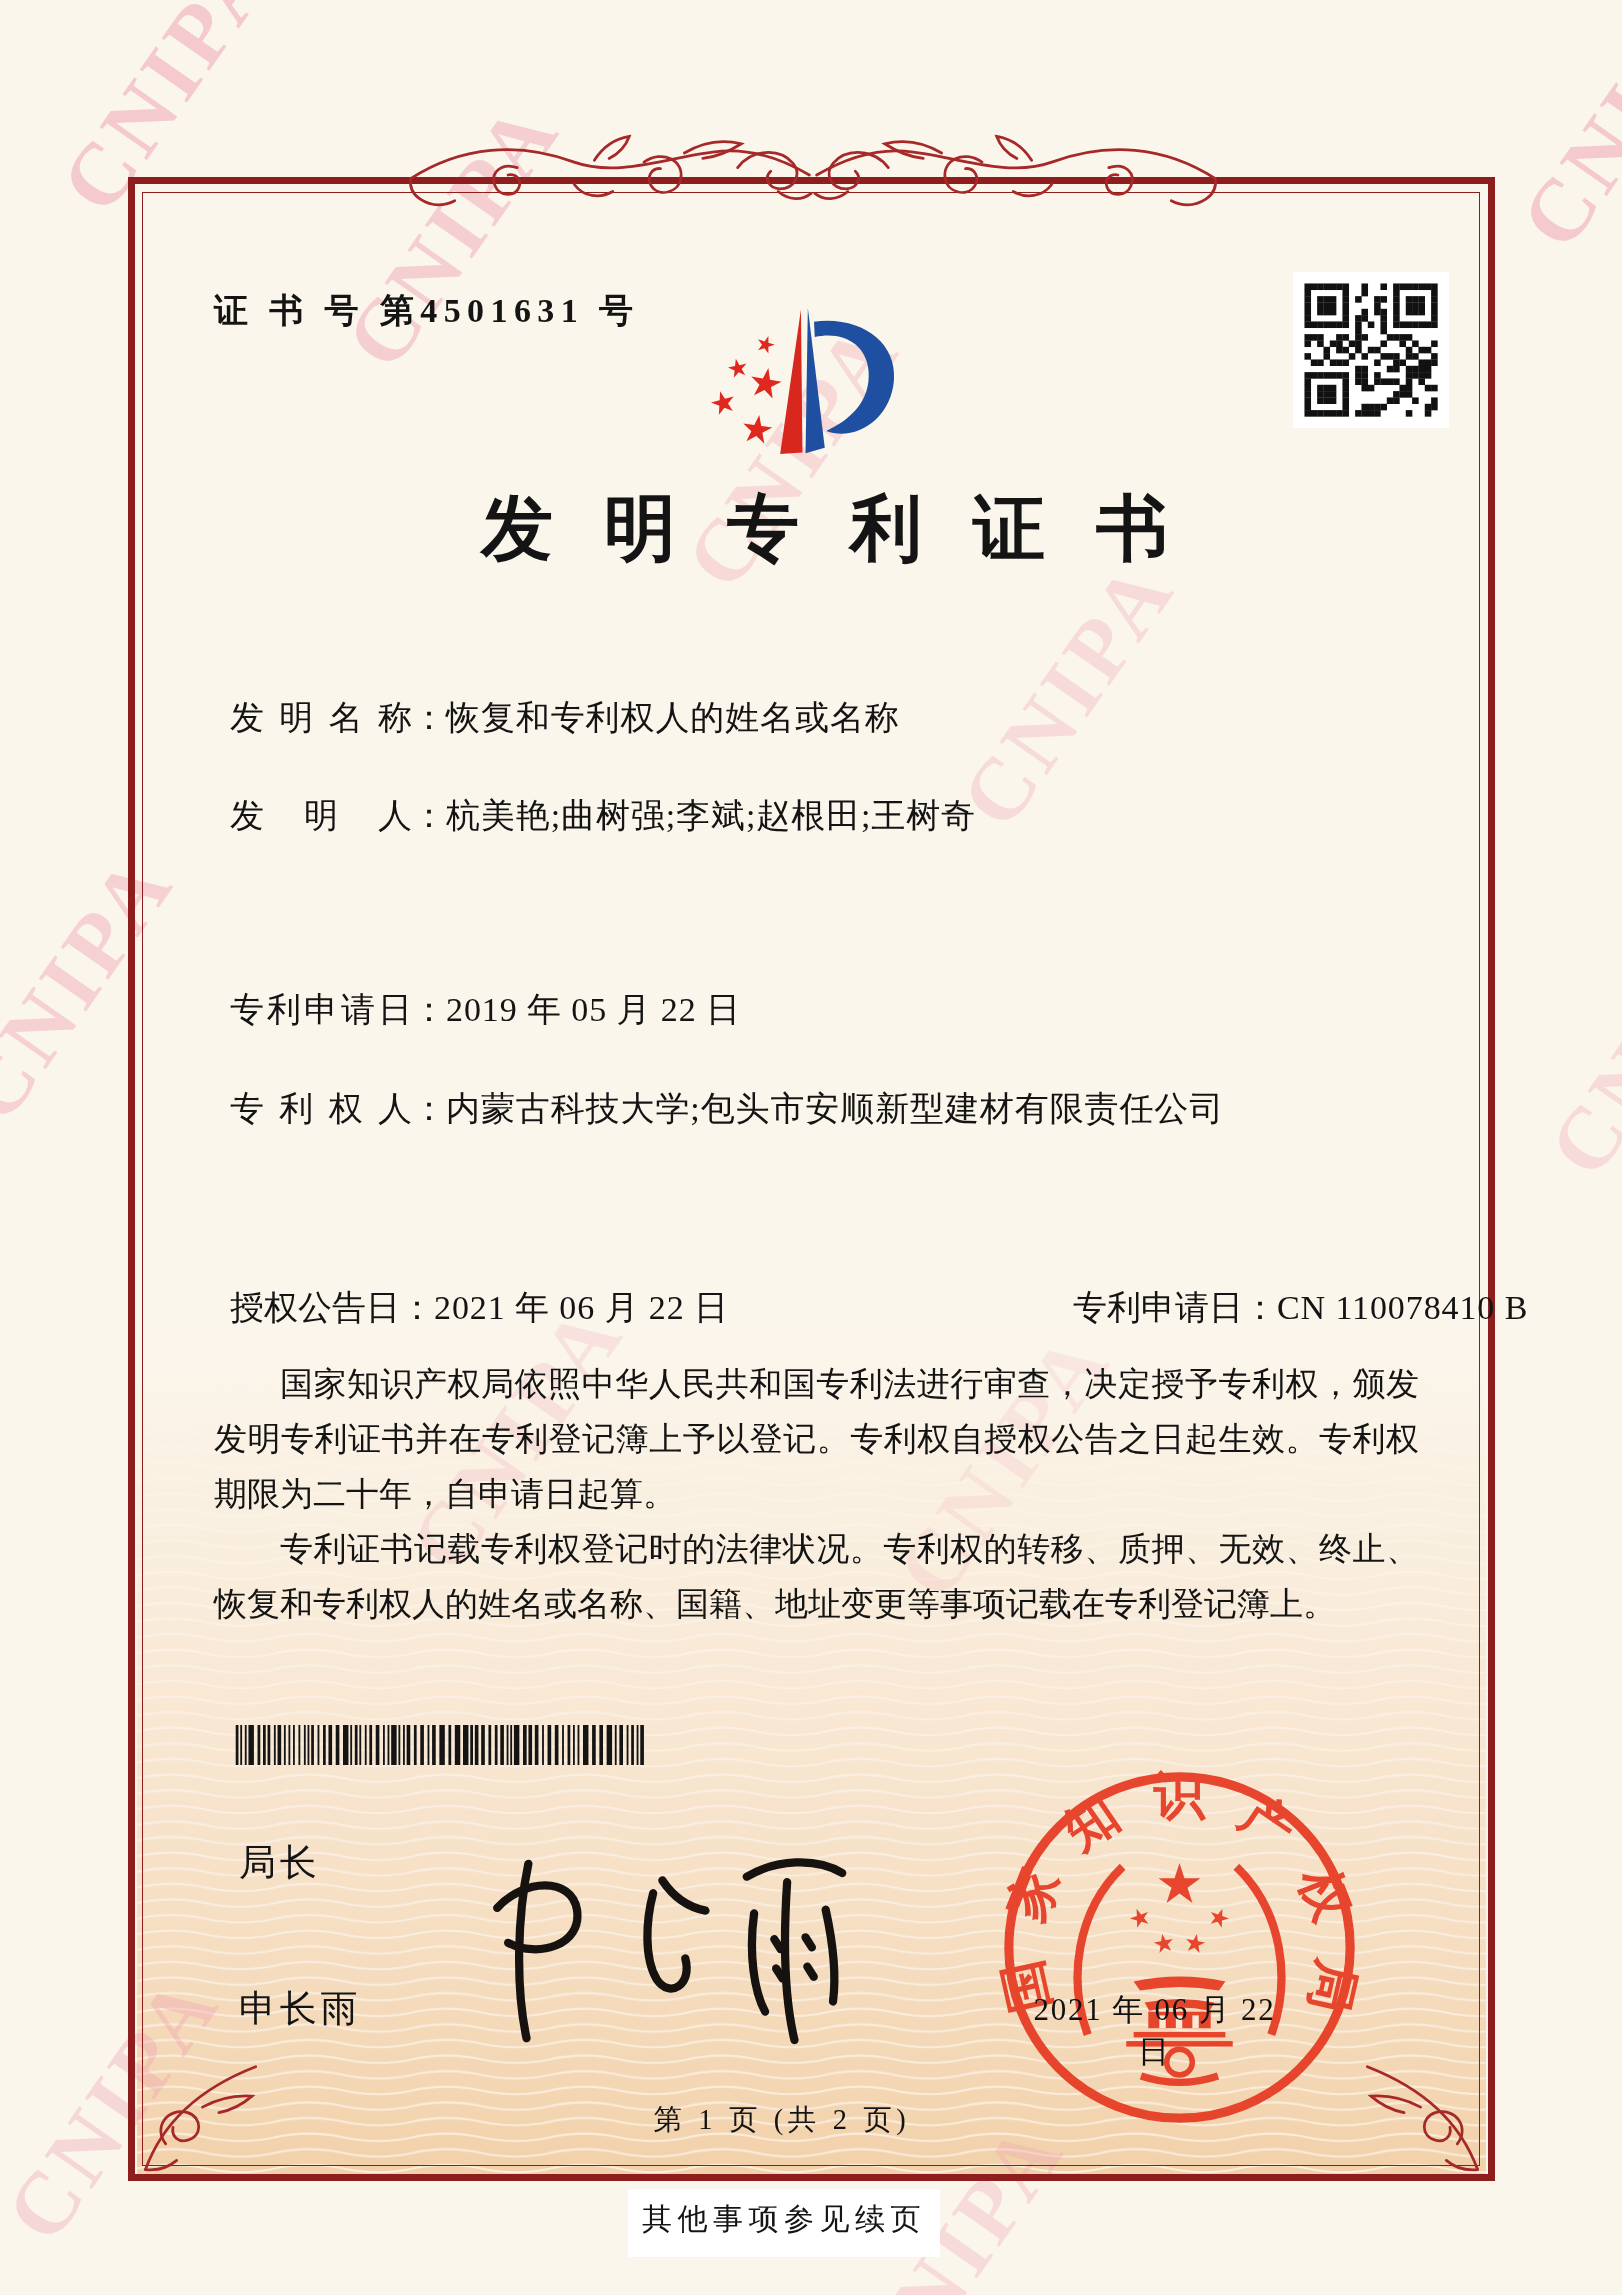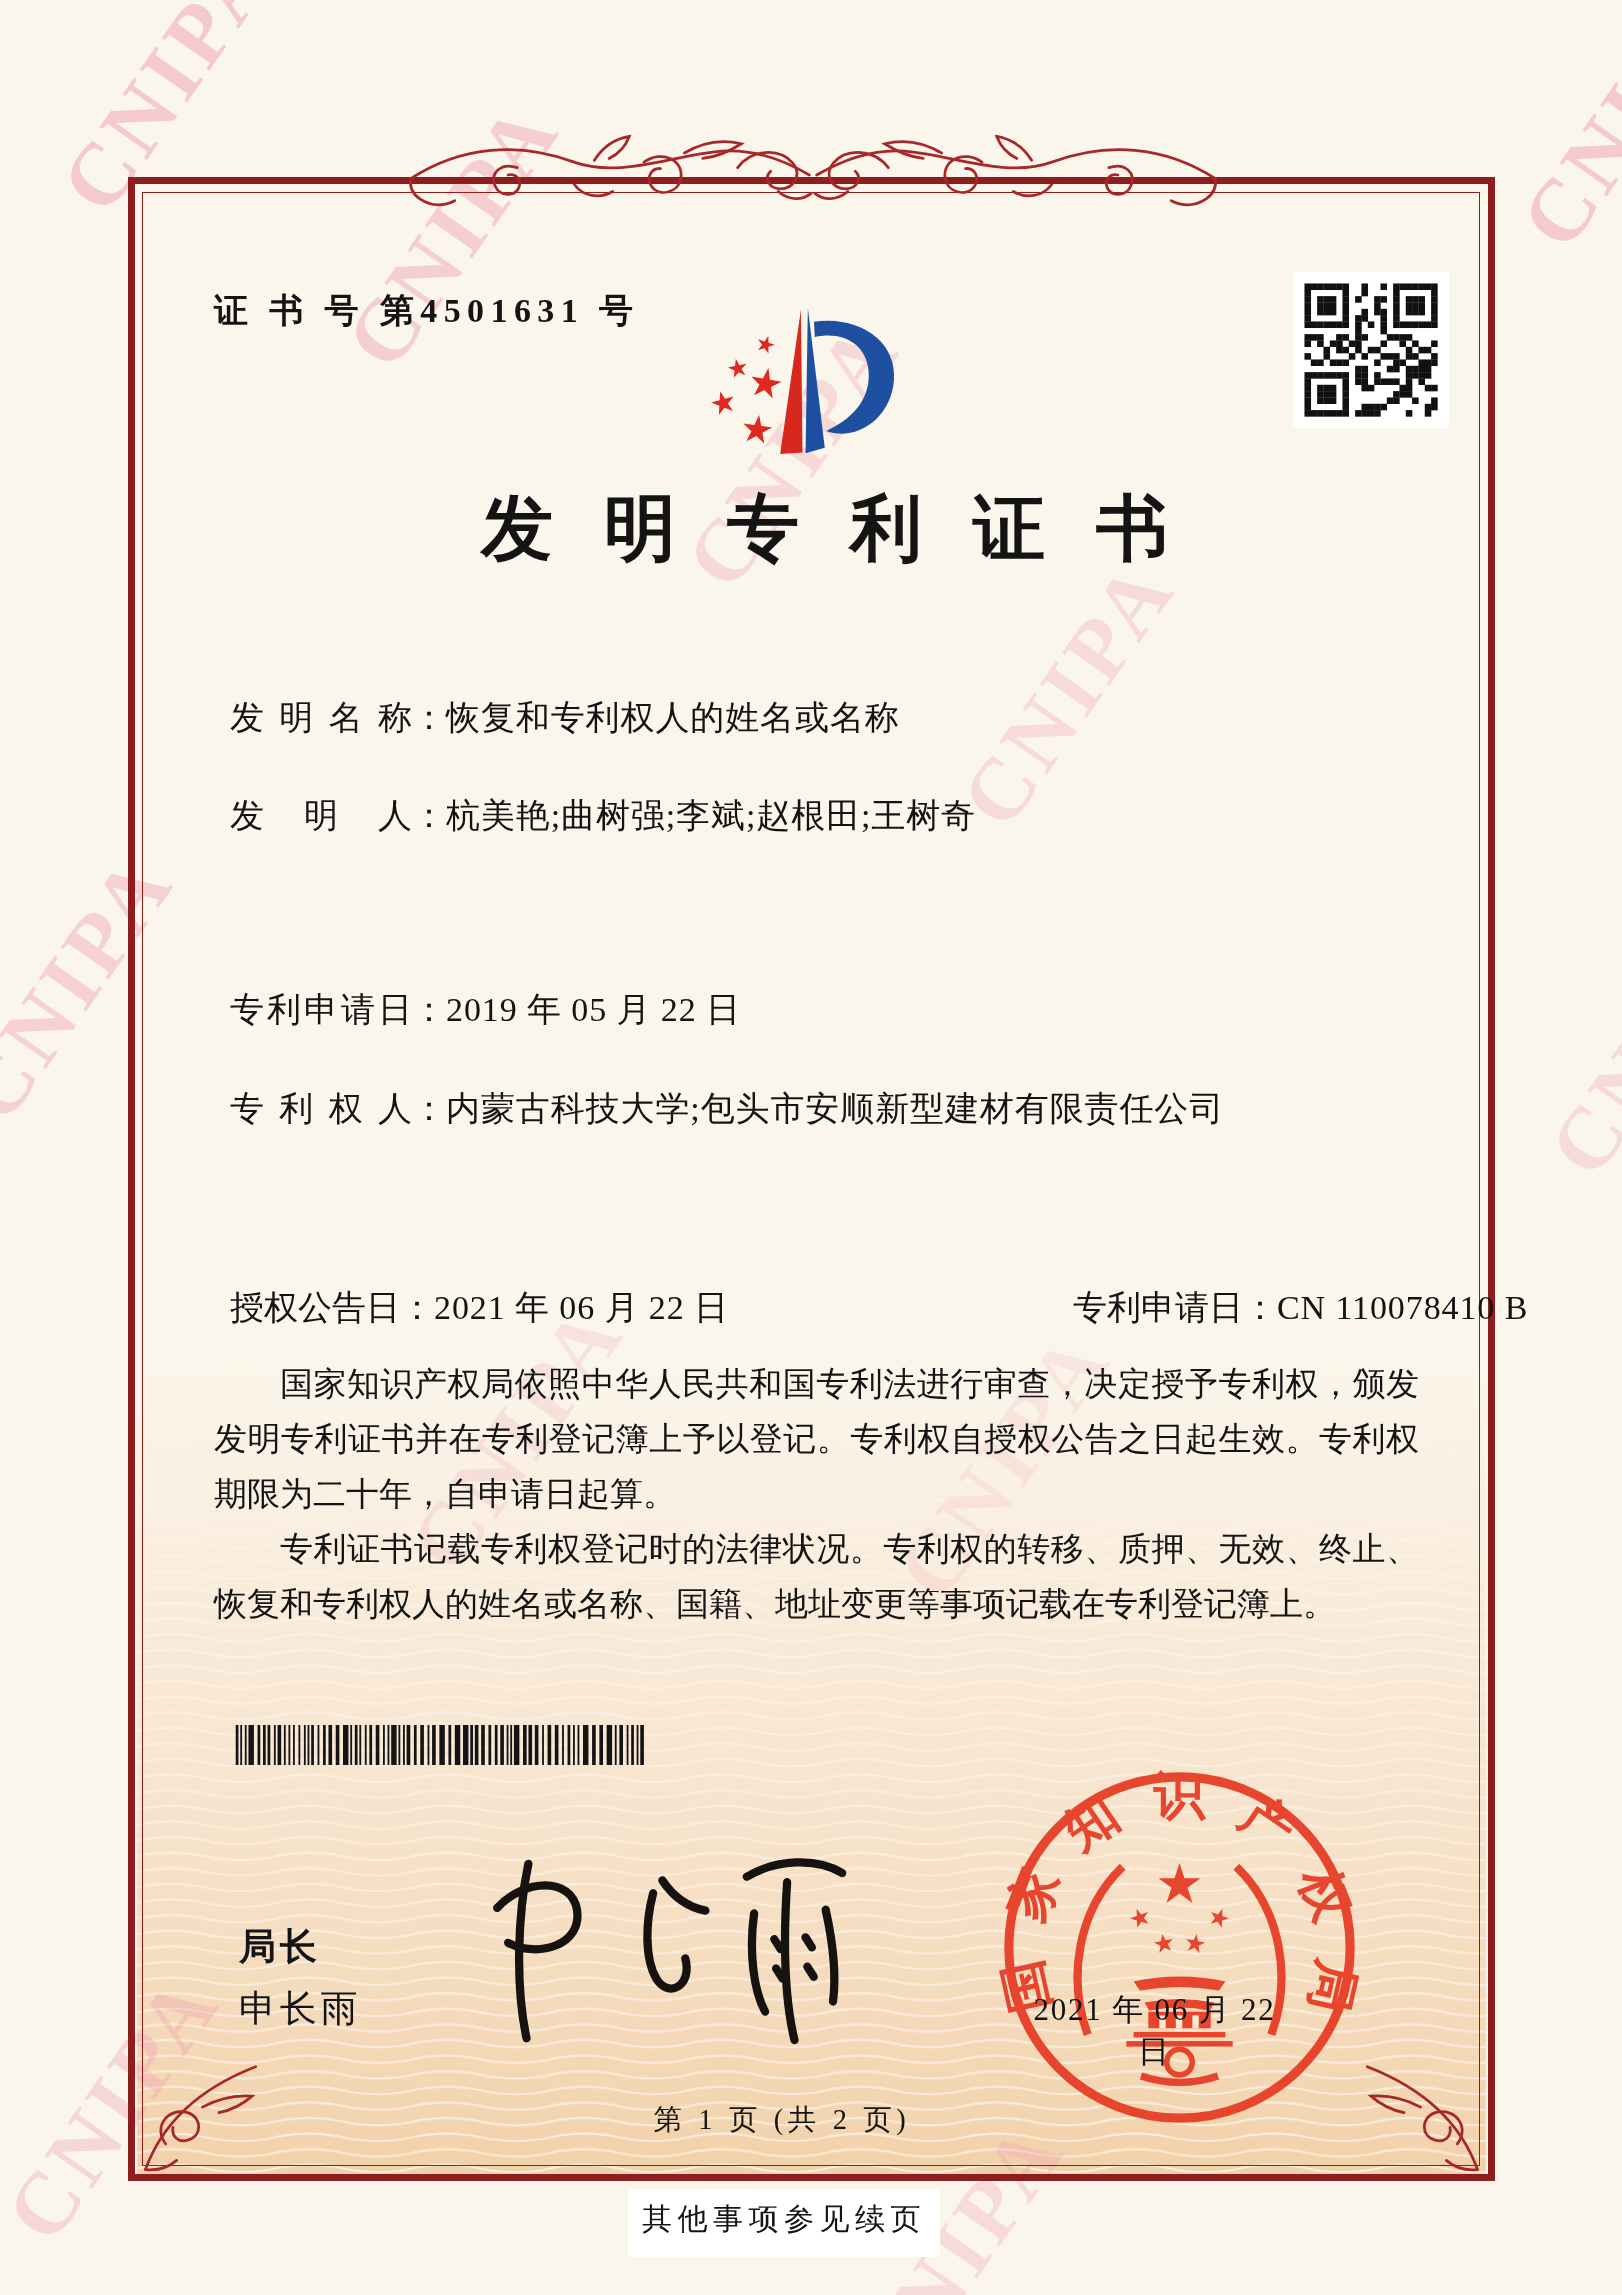--- a/index.html
+++ b/index.html
@@ -26,21 +26,21 @@
   .title{position:absolute; left:0; top:481px; width:1598px; text-align:center;
     font-size:72px; font-weight:bold; letter-spacing:51px; padding-left:51px; z-index:4;}
   .frow{position:absolute; left:230px; font-size:34px; z-index:4; white-space:nowrap;}
   .flabel{display:inline-block; width:182px; text-align:justify; text-align-last:justify; vertical-align:top;}
   .fvalue{letter-spacing:0.9px;}
   .grant2{position:absolute; left:843px; top:0; white-space:nowrap;}
   .paras{position:absolute; left:214px; top:1357px; width:1205px; font-size:33px;
     line-height:55px; text-align:justify; z-index:4;}
   .paras p{margin:0; text-indent:2em;}
   .barcode{position:absolute; left:232px; top:1725px; z-index:4;}
-  .director-title{position:absolute; left:239px; top:1922px; font-size:37px; letter-spacing:3.7px; z-index:4;font-weight:bold;}
+  .director-title{position:absolute; left:239px; top:1838px; font-size:37px; letter-spacing:3.7px; z-index:4;}
   .director-name{position:absolute; left:239px; top:1984px; font-size:37px; letter-spacing:3.7px; z-index:4;}
   .signature{position:absolute; left:473px; top:1829px; z-index:4;}
   .seal{position:absolute; left:996px; top:1764px; width:367px; height:367px; z-index:4; opacity:.93;}
   .seal-date{position:absolute; left:1017px; top:1989px; width:275px; text-align:center;
     font-size:31px; letter-spacing:1.8px; color:#101010; z-index:5;}
   .page-num{position:absolute; left:782px; top:2101px; transform:translateX(-50%);
     font-size:28.5px; letter-spacing:4.6px; z-index:4; white-space:nowrap;}
   .note-band{position:absolute; left:628px; top:2189px; width:312px; height:68px; background:#ffffff;
     z-index:6; text-align:center; line-height:59px; font-size:30px; letter-spacing:5.5px;}
   .ornament-top{position:absolute; left:407px; top:127px; z-index:4;}

